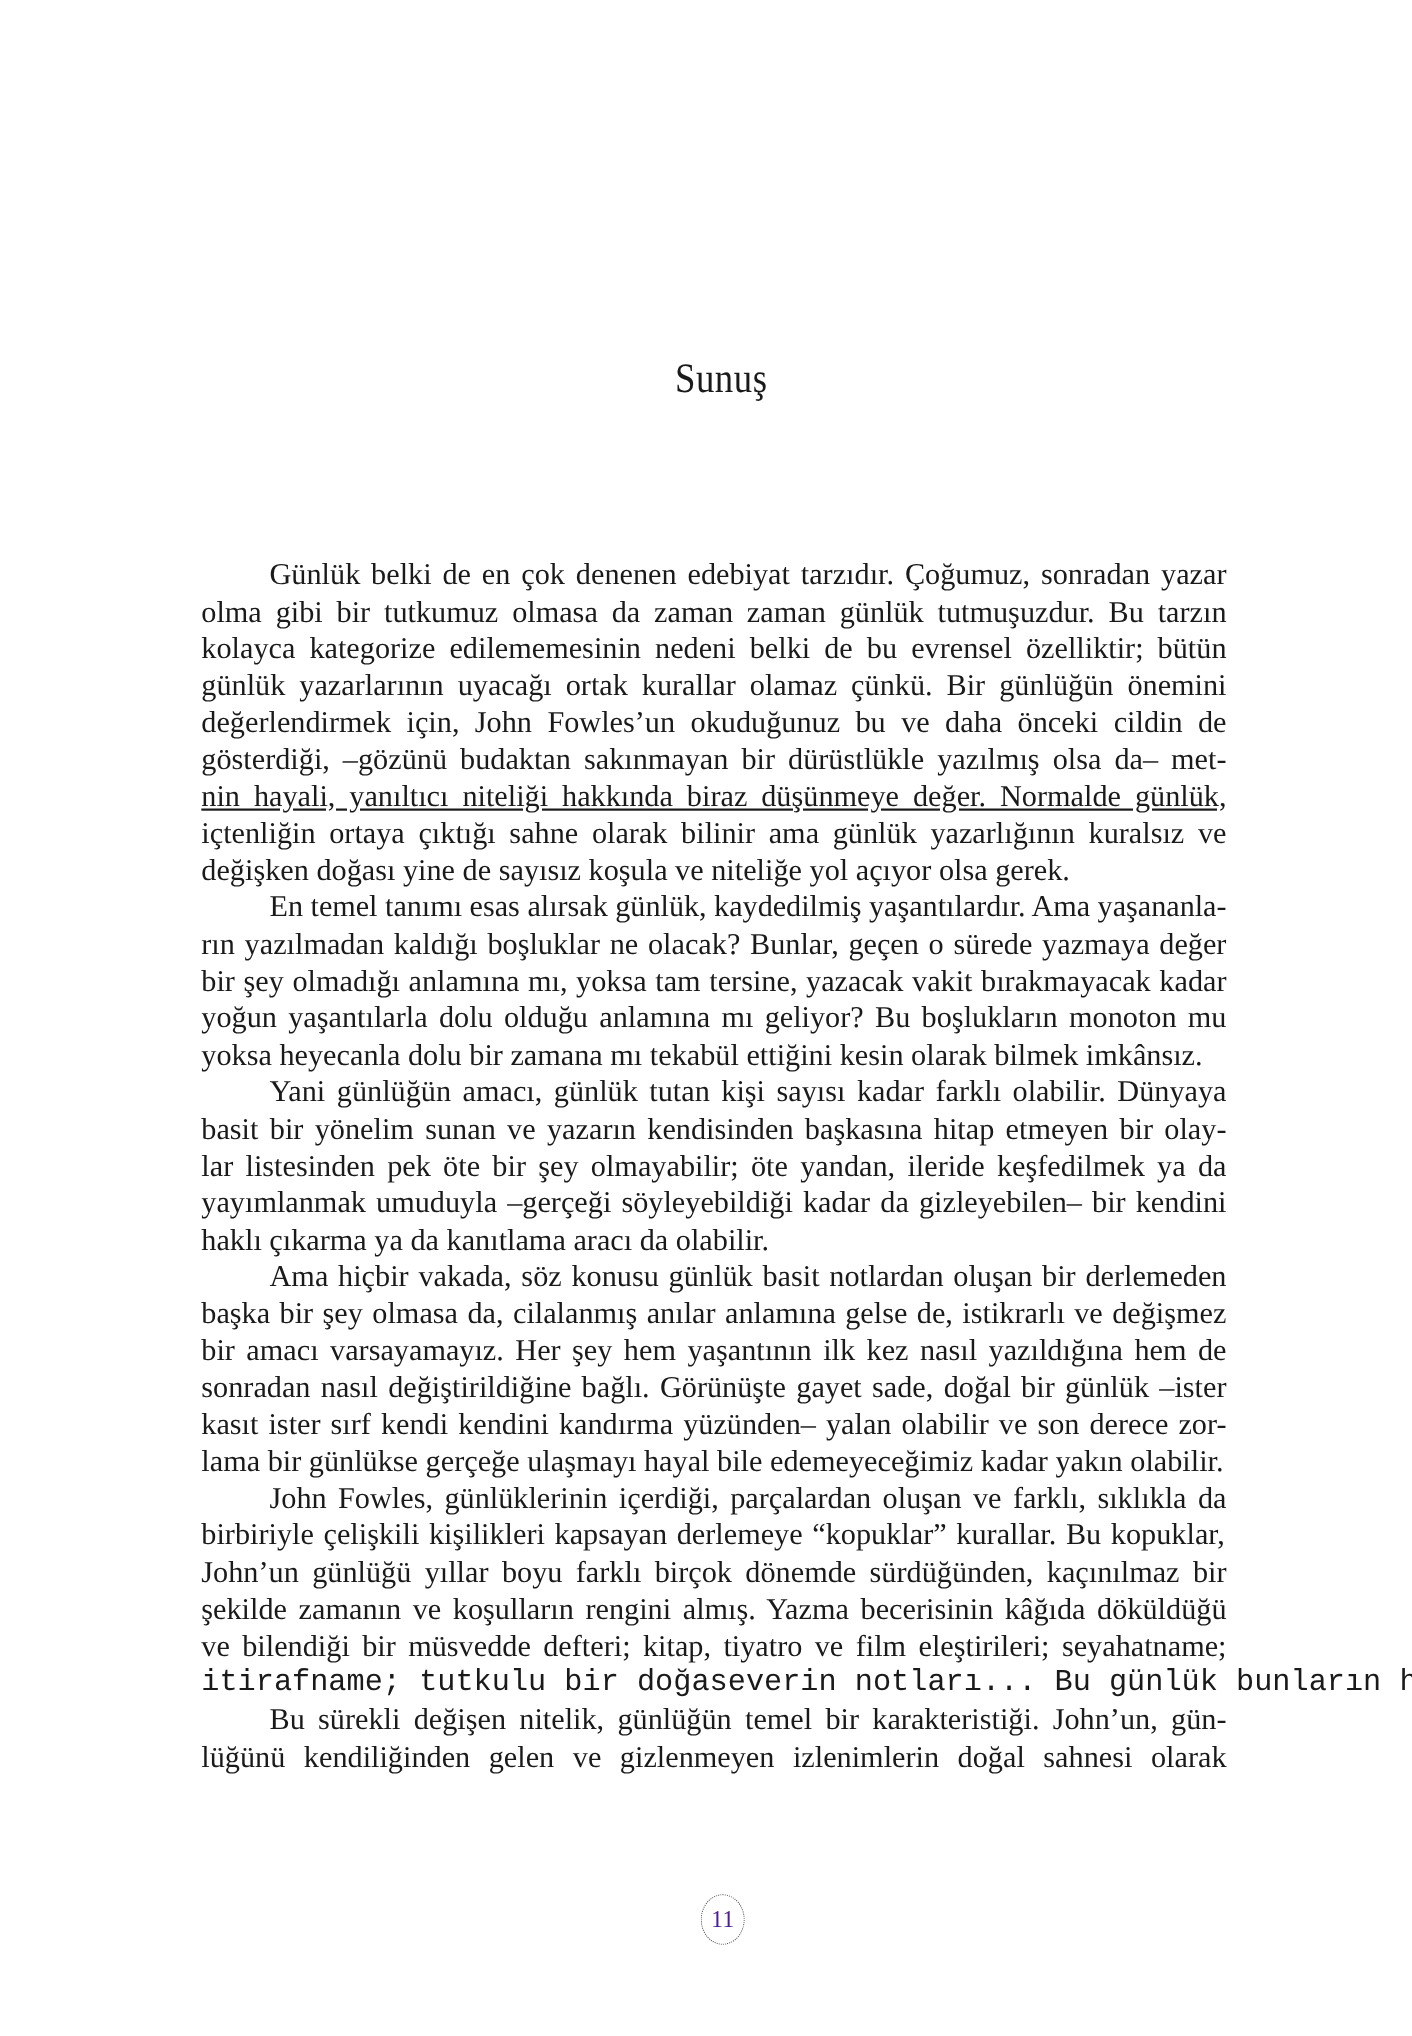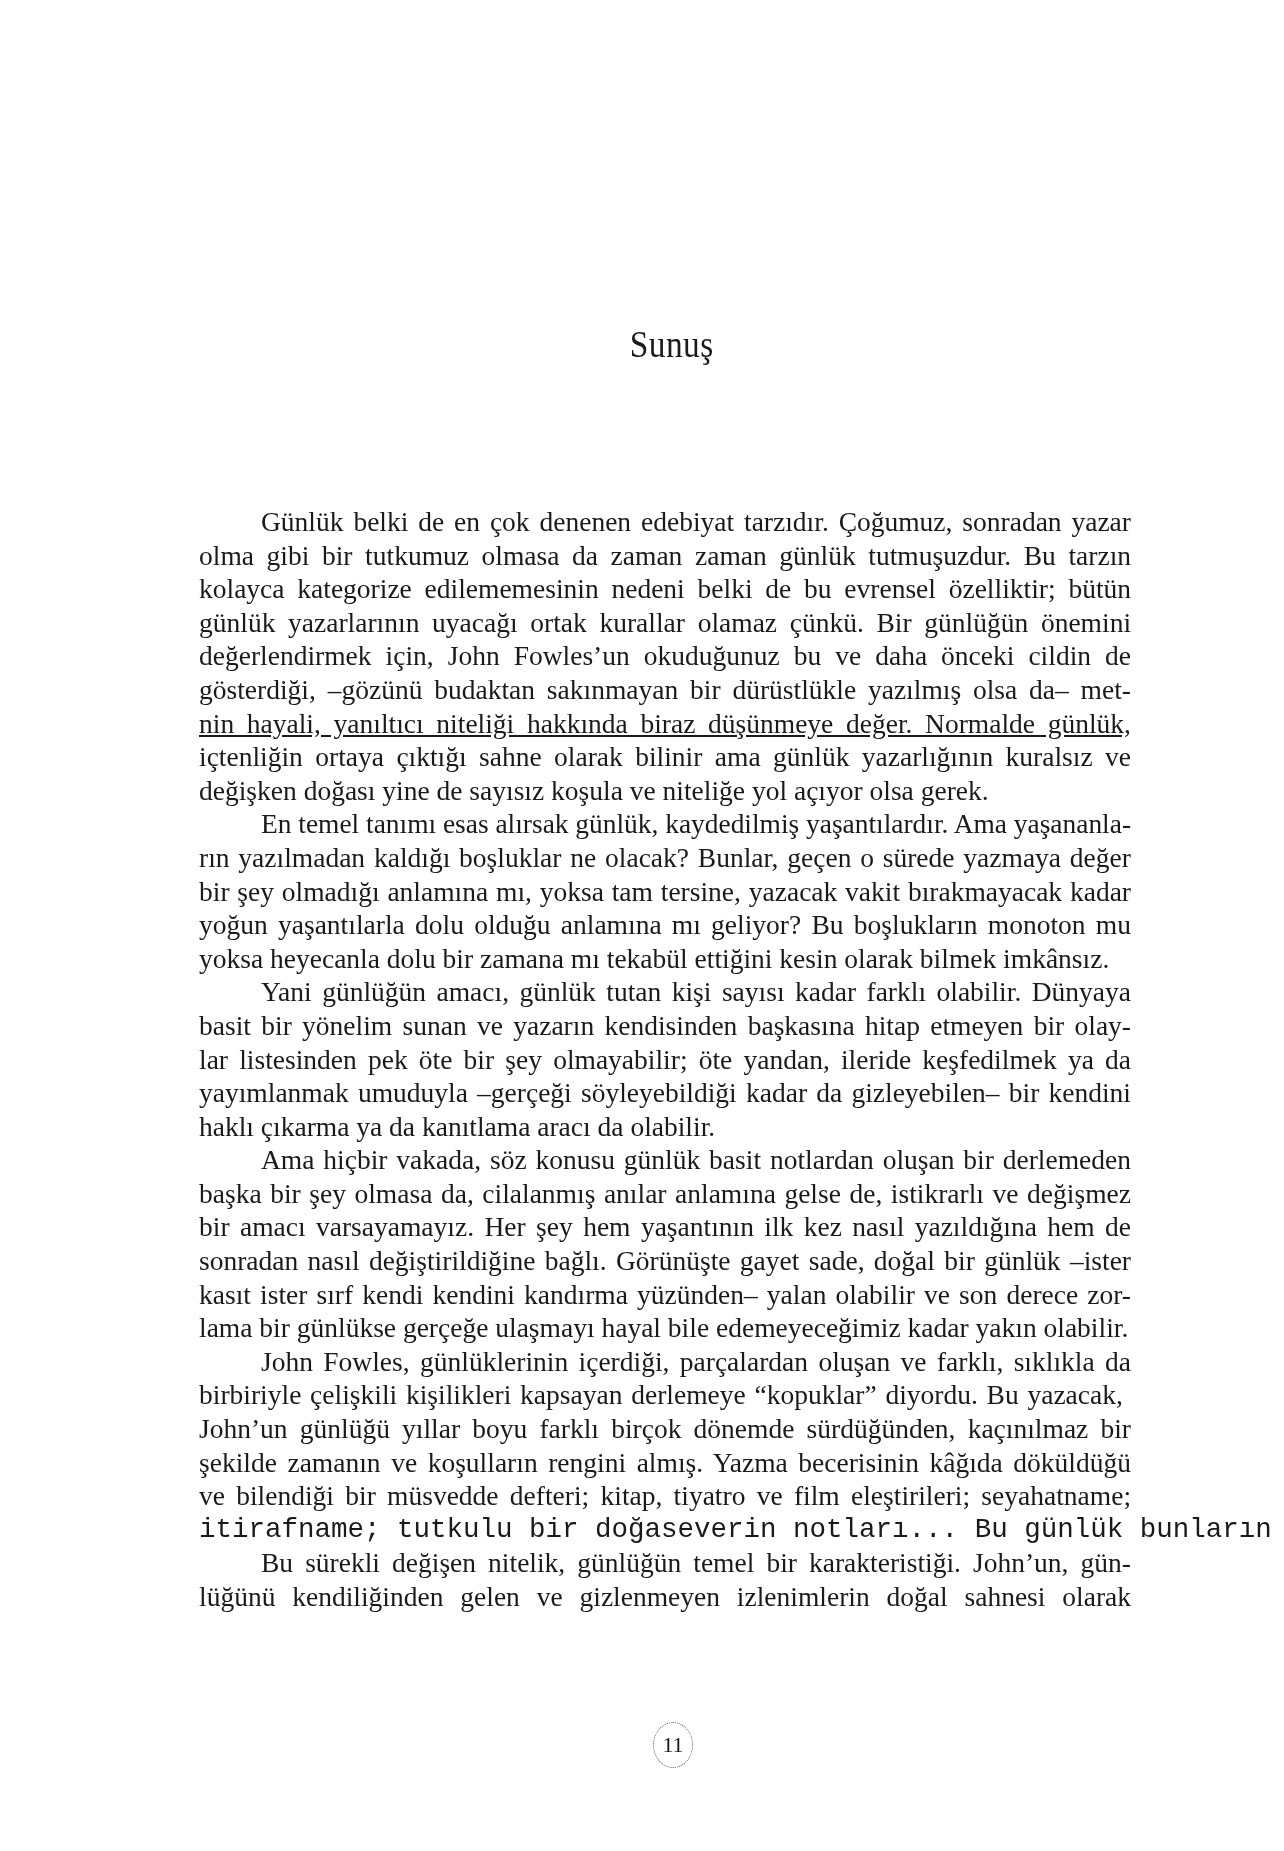--- a/index.html
+++ b/index.html
@@ -10,21 +10,21 @@
     body {
       width: 1284px;
       height: 1851px;
       position: relative;
       overflow: hidden;
       color: #1a1a1a;
       font-family: "Liberation Serif", "DejaVu Serif", serif;
     }
     .page {
       position: absolute;
-      left: 16px; top: 0;
+      left: 0; top: 0;
       width: 1120px;
       height: 1851px;
       background: #ffffff;
     }
     .chapter-title {
       position: absolute;
       top: 322px;
       left: 0;
       width: 1284px;
       text-align: center;
@@ -69,21 +69,21 @@
       height: 46px;
       border: 1.5px dotted #555555;
       border-radius: 50%;
       display: flex;
       align-items: center;
       justify-content: center;
       box-sizing: border-box;
     }
     .page-number {
       font-size: 22px;
-      color: #0f172a;
+      color: #4c1d95;
       line-height: 1;
     }
   </style>
 </head>
 <body>
 
 <div class="page">
 
   <h1 class="chapter-title">Sunuş</h1>
 
@@ -116,21 +116,21 @@
       <div class="para">
         <span class="line first" style="white-space: nowrap; word-spacing: 2px; text-align: left; text-align-last: left;">Ama hiçbir vakada, söz konusu günlük basit notlardan oluşan bir derlemeden</span>
         <span class="line" style="white-space: nowrap; word-spacing: 1.68px; text-align: left; text-align-last: left;">başka bir şey olmasa da, cilalanmış anılar anlamına gelse de, istikrarlı ve değişmez</span>
         <span class="line" style="white-space: nowrap; word-spacing: 3.53px; text-align: left; text-align-last: left;">bir amacı varsayamayız. Her şey hem yaşantının ilk kez nasıl yazıldığına hem de</span>
         <span class="line" style="white-space: nowrap; word-spacing: 2.47px; text-align: left; text-align-last: left;">sonradan nasıl değiştirildiğine bağlı. Görünüşte gayet sade, doğal bir günlük –ister</span>
         <span class="line" style="white-space: nowrap; word-spacing: 2.24px; text-align: left; text-align-last: left;">kasıt ister sırf kendi kendini kandırma yüzünden– yalan olabilir ve son derece zor-</span>
         <span class="line end" style="white-space: nowrap; text-align: left; text-align-last: left;">lama bir günlükse gerçeğe ulaşmayı hayal bile edemeyeceğimiz kadar yakın olabilir.</span>
       </div>
       <div class="para">
         <span class="line first" style="white-space: nowrap; word-spacing: 3.49px; text-align: left; text-align-last: left;">John Fowles, günlüklerinin içerdiği, parçalardan oluşan ve farklı, sıklıkla da</span>
-        <span class="line" style="white-space: nowrap; word-spacing: 1.89px; text-align: left; text-align-last: left;">birbiriyle çelişkili kişilikleri kapsayan derlemeye “kopuklar” diyordu. Bu yazacak,</span>
+        <span class="line" style="white-space: nowrap; word-spacing: 1.89px; text-align: left; text-align-last: left;">birbiriyle çelişkili kişilikleri kapsayan derlemeye “kopuklar” kurallar. Bu kopuklar,</span>
         <span class="line" style="white-space: nowrap; word-spacing: 5.29px; text-align: left; text-align-last: left;">John’un günlüğü yıllar boyu farklı birçok dönemde sürdüğünden, kaçınılmaz bir</span>
         <span class="line" style="white-space: nowrap; word-spacing: 3.68px; text-align: left; text-align-last: left;">şekilde zamanın ve koşulların rengini almış. Yazma becerisinin kâğıda döküldüğü</span>
         <span class="line" style="white-space: nowrap; word-spacing: 4.39px; text-align: left; text-align-last: left;">ve bilendiği bir müsvedde defteri; kitap, tiyatro ve film eleştirileri; seyahatname;</span>
         <span class="line end" style="white-space: nowrap; text-align: center; text-align-last: left; font-family: Liberation Mono, monospace;">itirafname; tutkulu bir doğaseverin notları... Bu günlük bunların hepsi.</span>
       </div>
       <div class="para">
         <span class="line first" style="white-space: nowrap; word-spacing: 5.18px; text-align: left; text-align-last: left;">Bu sürekli değişen nitelik, günlüğün temel bir karakteristiği. John’un, gün-</span>
         <span class="line" style="white-space: nowrap; word-spacing: 9.97px; text-align: left; text-align-last: left;">lüğünü kendiliğinden gelen ve gizlenmeyen izlenimlerin doğal sahnesi olarak</span>
       </div>
     </div>

